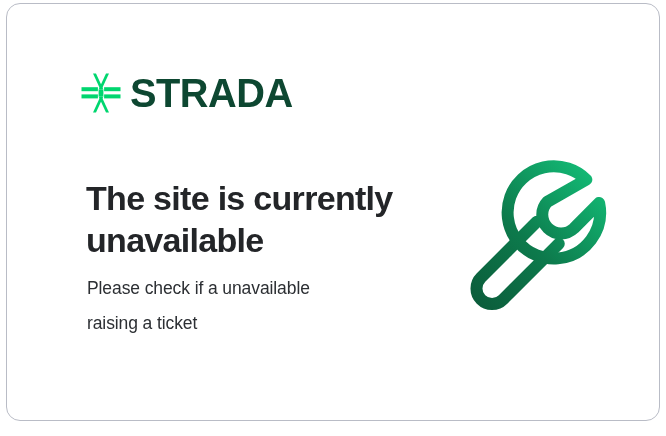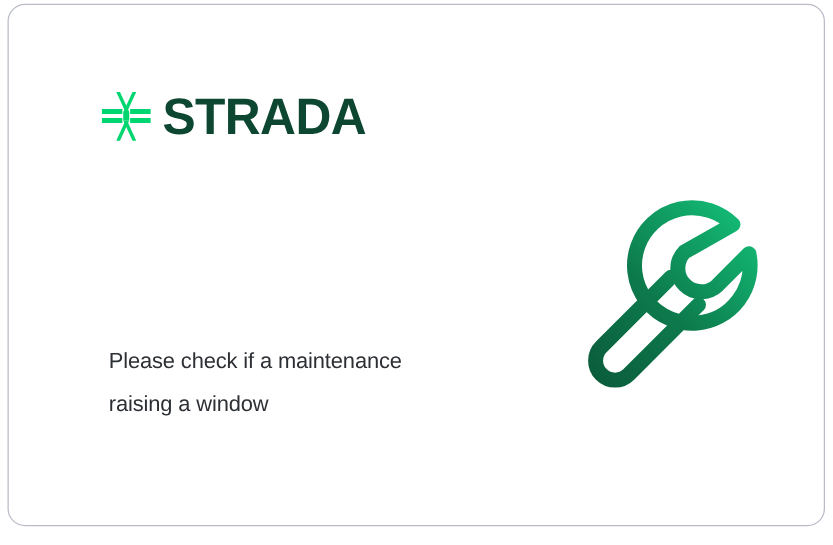--- a/index.html
+++ b/index.html
@@ -126,24 +126,25 @@
           <polygon points="12.0,39.5 15.0,39.5 22.4,23.4 19.4,23.4"></polygon>
           <polygon points="28.0,39.5 25.0,39.5 17.6,23.4 20.6,23.4"></polygon>
 
           <rect x="17.6" y="16.6" width="4.8" height="6.8"></rect>
         </g>
       </svg>
 
       <span class="logo-word">STRADA</span>
     </div>
 
+    <h1 class="headline">The site is currently unavailable</h1>
 
     <div class="body-copy">
-      <span class="line">Please check if a maintenance</span>
-      <span class="line">raising a window</span>
+      <span class="line">Please check if a unavailable</span>
+      <span class="line">raising a ticket</span>
     </div>
 
     <div class="wrench-wrap">
       <svg viewBox="0 0 100 100" aria-hidden="true">
         <defs>
           <linearGradient id="wrenchGrad" x1="12" y1="92" x2="90" y2="14" gradientUnits="userSpaceOnUse">
             <stop offset="0" stop-color="#0b5d3b"></stop>
             <stop offset="0.45" stop-color="#0d7a4c"></stop>
             <stop offset="1" stop-color="#13bd77"></stop>
           </linearGradient>

